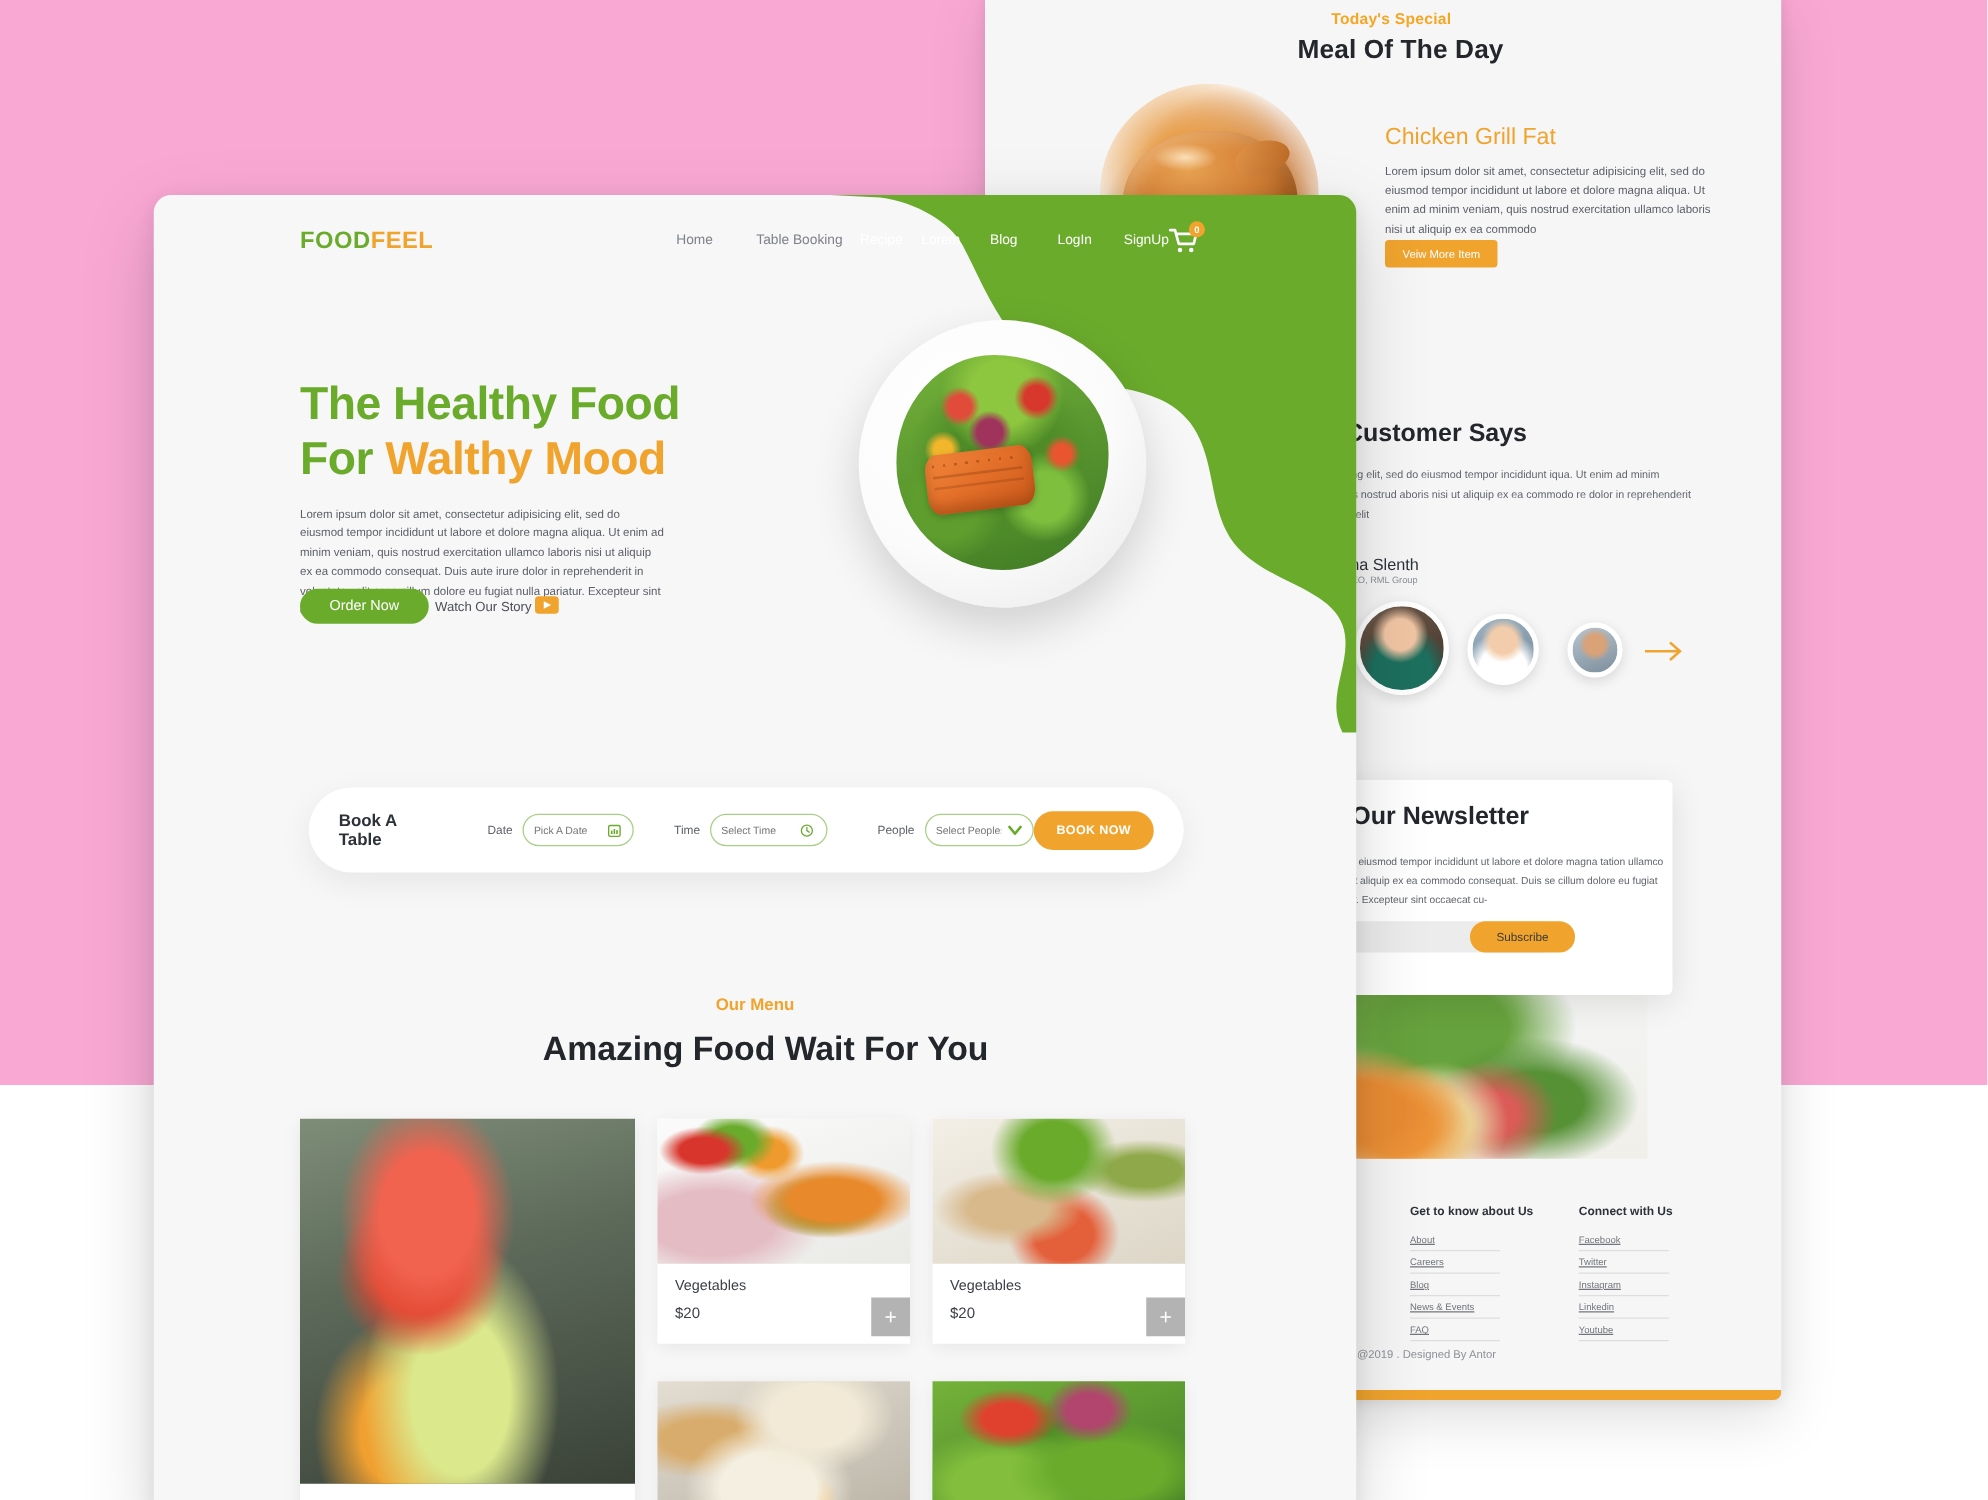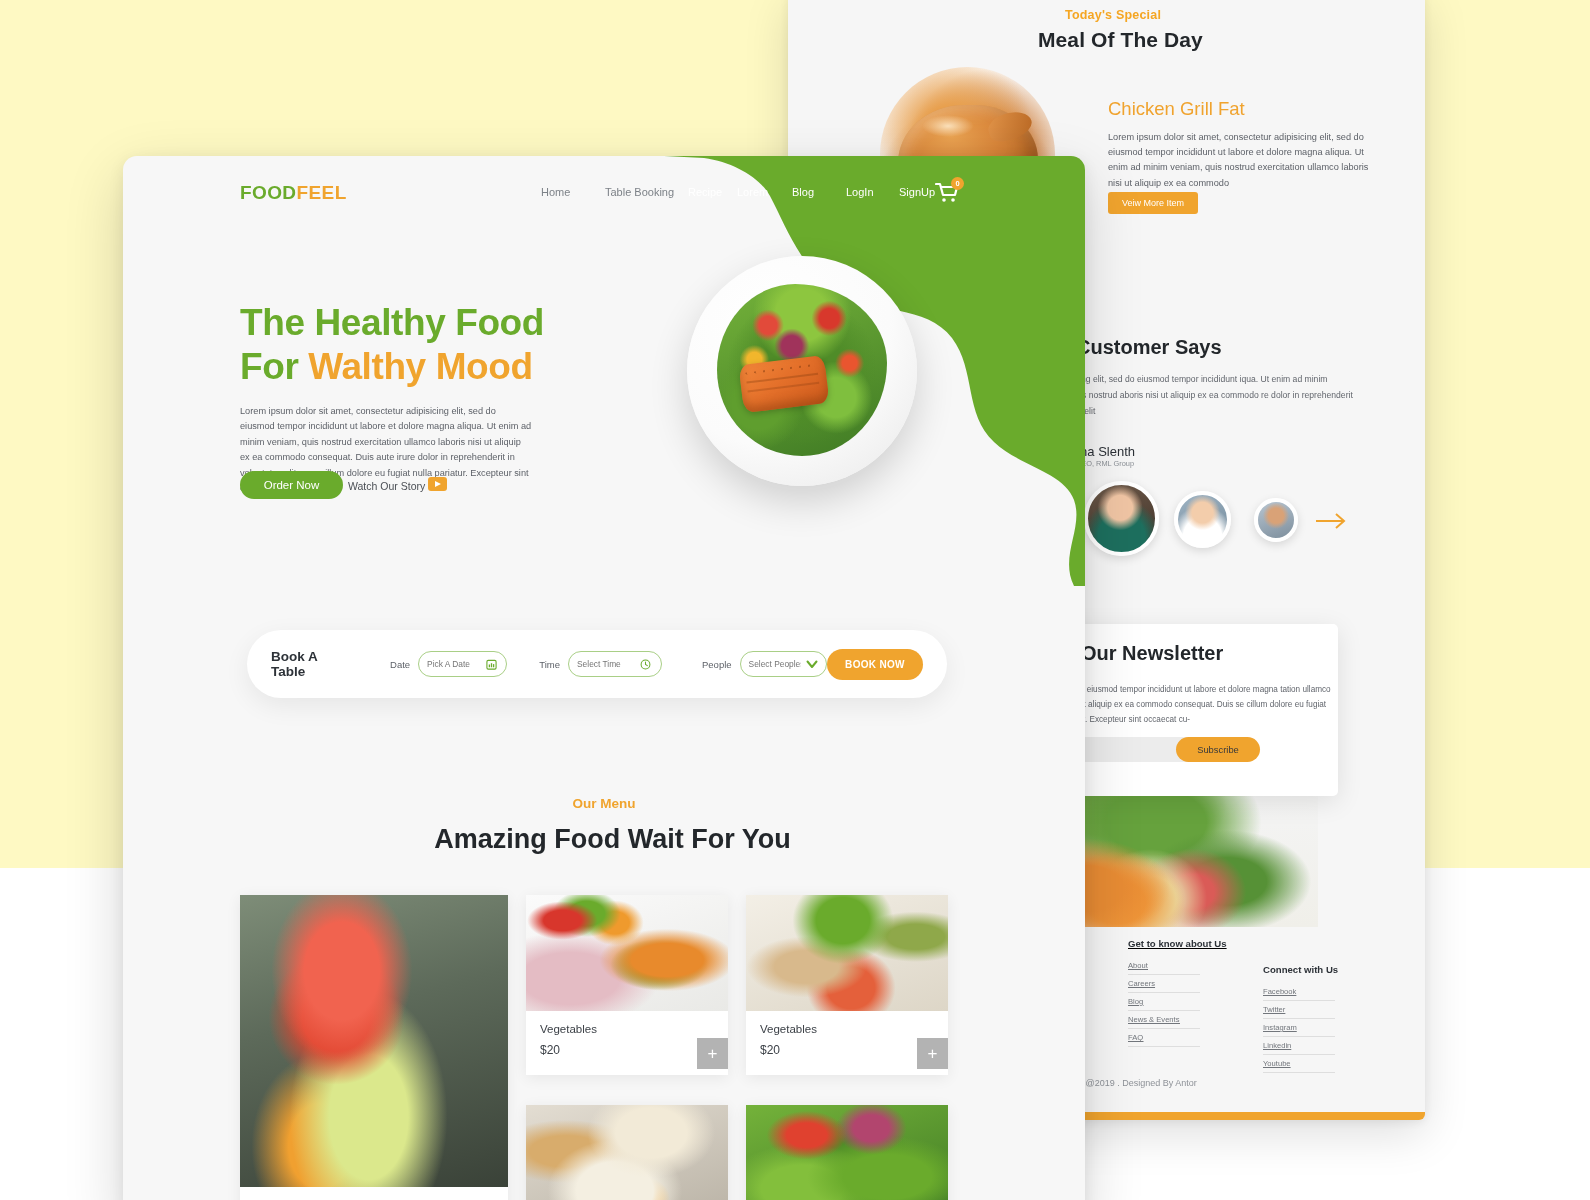--- a/index.html
+++ b/index.html
@@ -2,21 +2,21 @@
 <html><head>
 <meta charset="utf-8">
 <style>
   * { box-sizing: border-box; margin: 0; padding: 0; }
   html, body {
     width: 1590px; height: 1200px;
     background: #ffffff;
     font-family: "Liberation Sans", sans-serif;
     overflow: hidden;
   }
-  .stage { position: relative; width: 1590px; height: 868px; background:#fef9c3; }
+  .stage { position: relative; width: 1590px; height: 868px; background:#f9a8d4; }
 
   
   .back-page {
     position: absolute; left: 788px; top: -8px;
     width: 637px; height: 1128px;
     background: #f6f6f6;
     border-radius: 6px;
     box-shadow: 0 14px 46px rgba(0,0,0,0.13), 0 2px 10px rgba(0,0,0,0.07);
     overflow: hidden;
   }
@@ -360,21 +360,21 @@
       </svg>
 
       <div class="veggies"></div>
 
       <div class="bp-newsletter-card"></div>
       <div class="bp-news-title">Our Newsletter</div>
       <div class="bp-news-desc">g elit, sed do eiusmod tempor incididunt ut labore et dolore magna tation ullamco laboris nisi ut aliquip ex ea commodo consequat. Duis se cillum dolore eu fugiat nulla pariatur. Excepteur sint occaecat cu-</div>
       <input class="bp-news-input" placeholder="" style="">
       <button class="bp-news-sub">Subscribe</button>
 
-      <div class="bp-footer-col" style="left:340px; top:946px;text-decoration:underline;">
+      <div class="bp-footer-col" style="left:340px; top:972px;">
         <div class="bp-foot-h">Get to know about Us</div>
         <a class="bp-foot-link" href="#">About</a>
         <a class="bp-foot-link" href="#">Careers</a>
         <a class="bp-foot-link" href="#">Blog</a>
         <a class="bp-foot-link" href="#">News &amp; Events</a>
         <a class="bp-foot-link" href="#">FAQ</a>
       </div>
 
       <div class="bp-footer-col" style="left:475px; top:972px;">
         <div class="bp-foot-h">Connect with Us</div>

